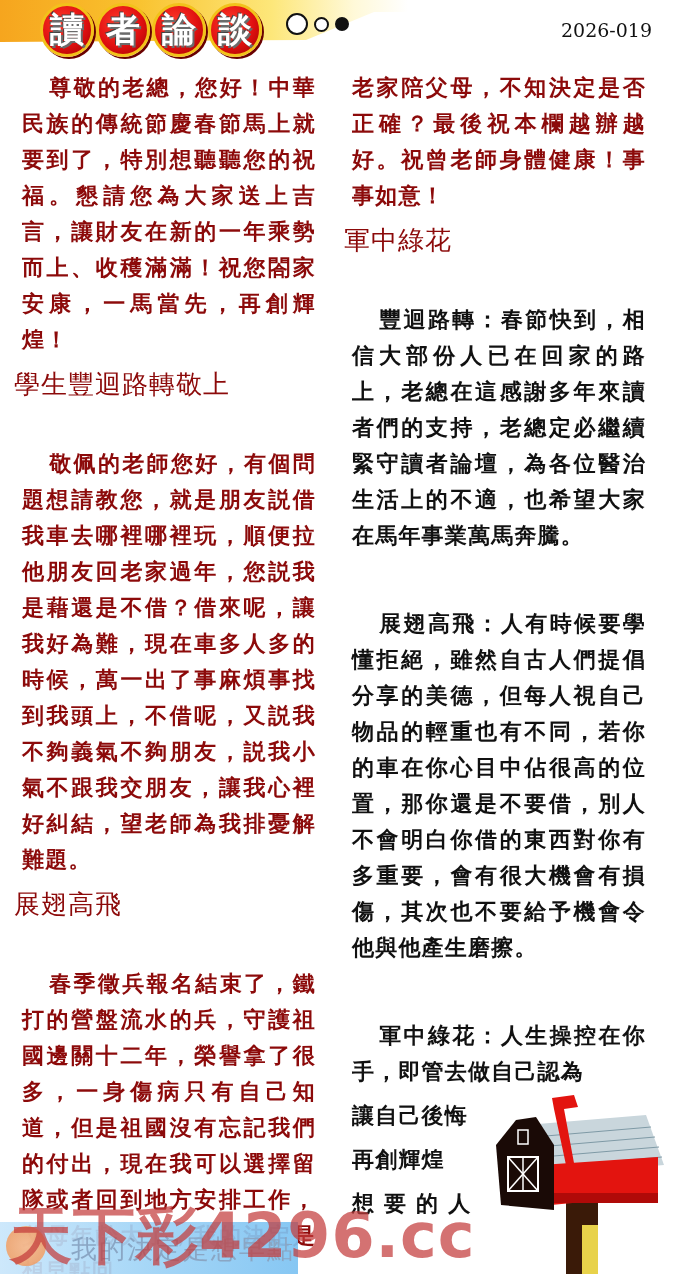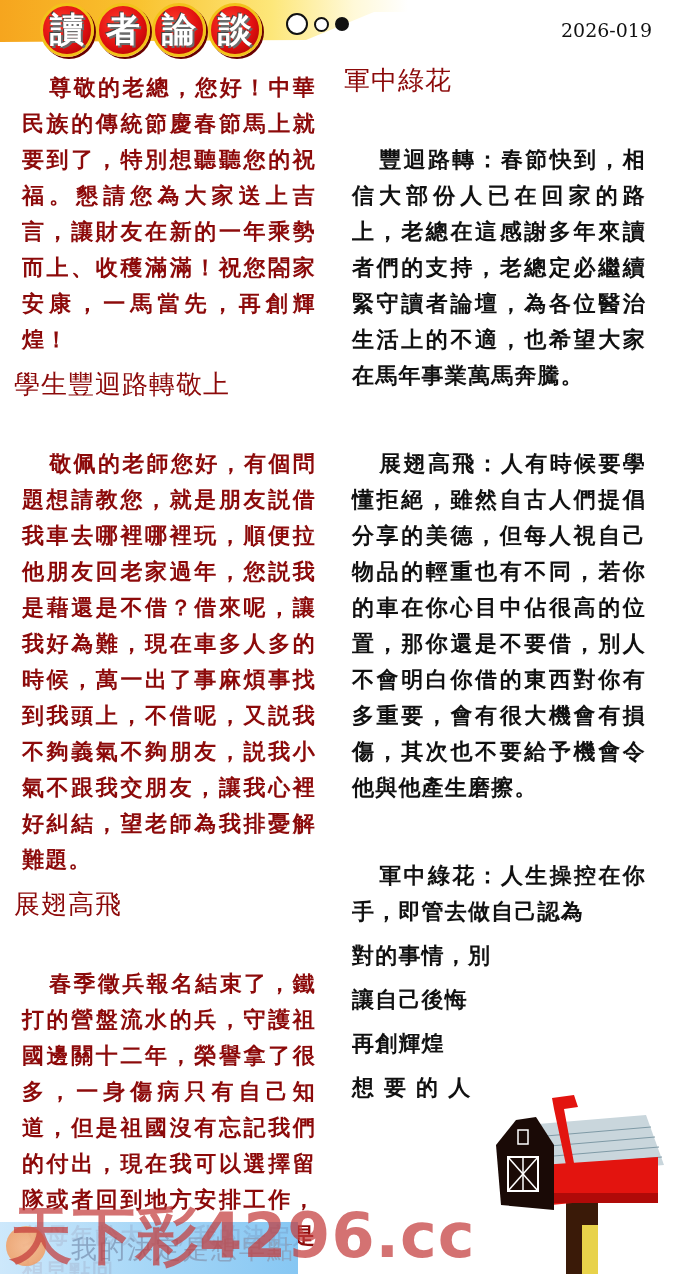--- a/index.html
+++ b/index.html
@@ -95,29 +95,29 @@
   <p class="para red"><span class="ind"></span><span>尊敬的老總，您好！中華民族的傳統節慶春節馬上就要到了，特別想聽聽您的祝福。懇請您為大家送上吉言，讓財友在新的一年乘勢而上、收穫滿滿！祝您閤家安康，一馬當先，再創輝煌！</span></p>
   <p class="sign red">學生豐迴路轉敬上</p>
   <div class="gap"></div>
   <p class="para red"><span class="ind"></span><span>敬佩的老師您好，有個問題想請教您，就是朋友説借我車去哪裡哪裡玩，順便拉他朋友回老家過年，您説我是藉還是不借？借來呢，讓我好為難，現在車多人多的時候，萬一出了事麻煩事找到我頭上，不借呢，又説我不夠義氣不夠朋友，説我小氣不跟我交朋友，讓我心裡好糾結，望老師為我排憂解難題。</span></p>
   <p class="sign red">展翅高飛</p>
   <div class="gap"></div>
   <p class="para red"><span class="ind"></span><span>春季徵兵報名結束了，鐵打的營盤流水的兵，守護祖國邊關十二年，榮譽拿了很多，一身傷病只有自己知道，但是祖國沒有忘記我們的付出，現在我可以選擇留隊或者回到地方安排工作，父母年齡大了，我的決定是想早點回</span></p>
 </div>
 
 <div class="col right">
+  <p class="para red">老家陪父母，不知決定是否正確？最後祝本欄越辦越好。祝曾老師身體健康！事事如意！</p>
   <p class="sign red">軍中綠花</p>
   <div class="gap"></div>
   <p class="para black"><span class="ind"></span><span>豐迴路轉：春節快到，相信大部份人已在回家的路上，老總在這感謝多年來讀者們的支持，老總定必繼續緊守讀者論壇，為各位醫治生活上的不適，也希望大家在馬年事業萬馬奔騰。</span></p>
   <div class="gap"></div>
   <p class="para black"><span class="ind"></span><span>展翅高飛：人有時候要學懂拒絕，雖然自古人們提倡分享的美德，但每人視自己物品的輕重也有不同，若你的車在你心目中佔很高的位置，那你還是不要借，別人不會明白你借的東西對你有多重要，會有很大機會有損傷，其次也不要給予機會令他與他產生磨擦。</span></p>
   <div class="gap"></div>
   <p class="para black"><span class="ind"></span><span>軍中綠花：人生操控在你手，即管去做自己認為</span></p>
   <div class="narrow">
-    <p class="para black">對的事情，別</p>
     <p class="para black">讓自己後悔</p>
     <p class="para black">再創輝煌</p>
     <p class="para black">想 要 的 人</p>
 
   </div>
 </div>
 
 <svg class="mailbox" viewBox="0 0 170 179" xmlns="http://www.w3.org/2000/svg">
 
   <rect x="70" y="100" width="32" height="79" fill="#3a1a08"></rect>

